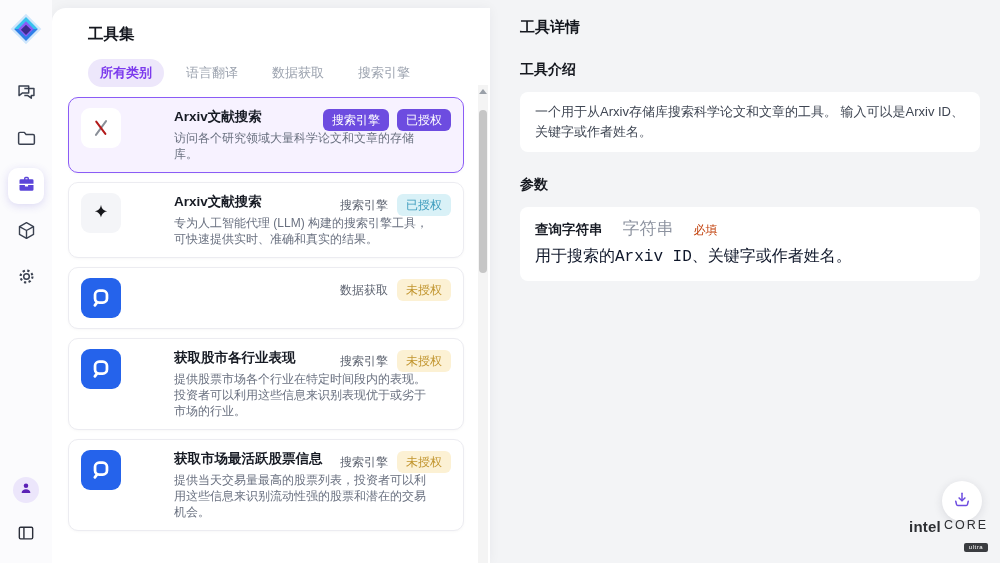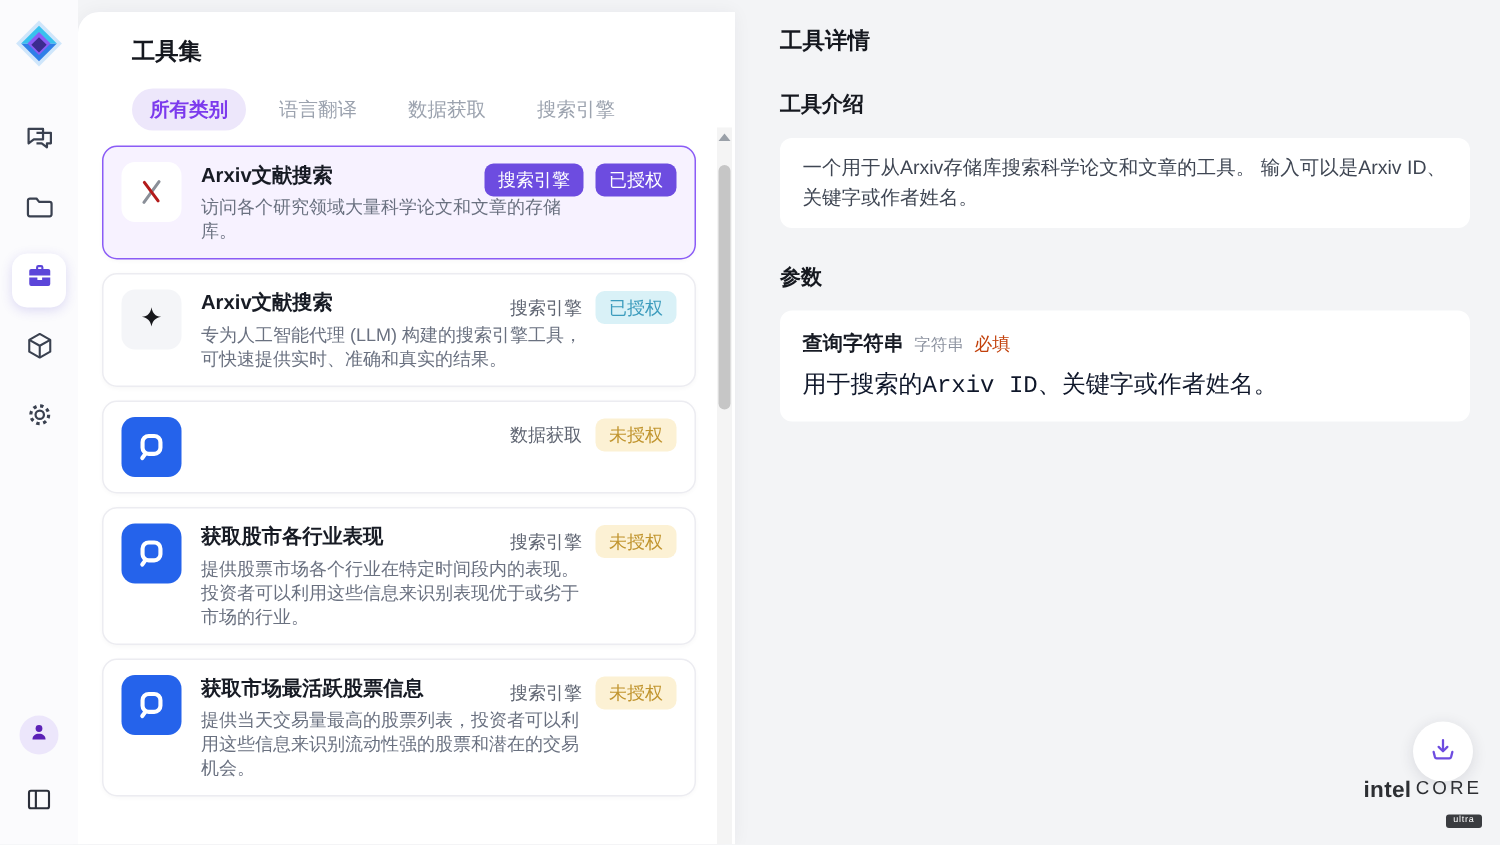--- a/index.html
+++ b/index.html
@@ -45,21 +45,21 @@
     padding:10px 12px; display:flex; gap:13px; position:relative; cursor:pointer;
     box-shadow:0 1px 3px rgba(20,20,40,0.03);
   }
   .tool-card.selected { border:1.5px solid #8b5cf6; background:#f7f2ff; }
   .tool-icon {
     width:40px; height:40px; border-radius:9px; background:#f4f5f8;
     display:flex; align-items:center; justify-content:center; flex-shrink:0;
   }
   .tool-icon.on-white { background:#ffffff; }
   .tool-icon.blue { background:#2563eb; }
-  .tool-body { width:262px; }
+  .tool-body { width:262px;margin-left:40px; }
   .tool-name { font-size:13.5px; font-weight:700; color:#171b24; line-height:18px; margin-bottom:4px; }
   .tool-desc { font-size:12px; color:#6a7180; line-height:16px; }
   .tool-badges { position:absolute; top:11px; right:12px; display:flex; gap:8px; align-items:center; }
   .badge { font-size:12px; line-height:1; padding:5px 9px; border-radius:6px; white-space:nowrap; }
   .badge.purple { background:#6d4ce0; color:#ffffff; }
   .badge.plain  { background:transparent; color:#5f6572; padding:5px 1px; }
   .badge.cyan   { background:#d9f1f7; color:#3d9cbd; }
   .badge.yellow { background:#fcf1d4; color:#c1952f; }
 
   
@@ -79,23 +79,23 @@
 
   
   .right { flex:1; padding:18px 20px 0 30px; position:relative; }
   .rd-title { font-size:15px; font-weight:700; color:#15181f; }
   .rd-sub { font-size:14px; font-weight:700; color:#15181f; margin-top:24px; }
   .rd-box {
     background:#ffffff; border-radius:8px; margin-top:13px;
     padding:10px 15px; font-size:13px; color:#3f4653; line-height:20px;
   }
   .param-box { padding:12px 15px 14px; }
-  .param-head { display:flex; align-items:baseline; gap:7px; }
+  .param-head { display:flex; align-items:baseline; gap:20px; }
   .param-name { font-size:13.5px; font-weight:700; color:#171b24; }
-  .param-type { font-size:11px; color:#8d93a0; }
+  .param-type { font-size:17px; color:#8d93a0; }
   .param-required { font-size:12px; color:#c2410c; }
   .param-desc { font-size:16px; color:#0f172a; margin-top:7px;font-family:Liberation Mono, monospace; }
 
   
   .fab {
     position:absolute; right:18px; bottom:42px; width:40px; height:40px;
     background:#fff; border-radius:50%; display:flex; align-items:center; justify-content:center;
     box-shadow:0 2px 10px rgba(30,30,60,0.12); cursor:pointer; border:none;
   }
   .brand { position:absolute; right:12px; bottom:10px; text-align:right; }

